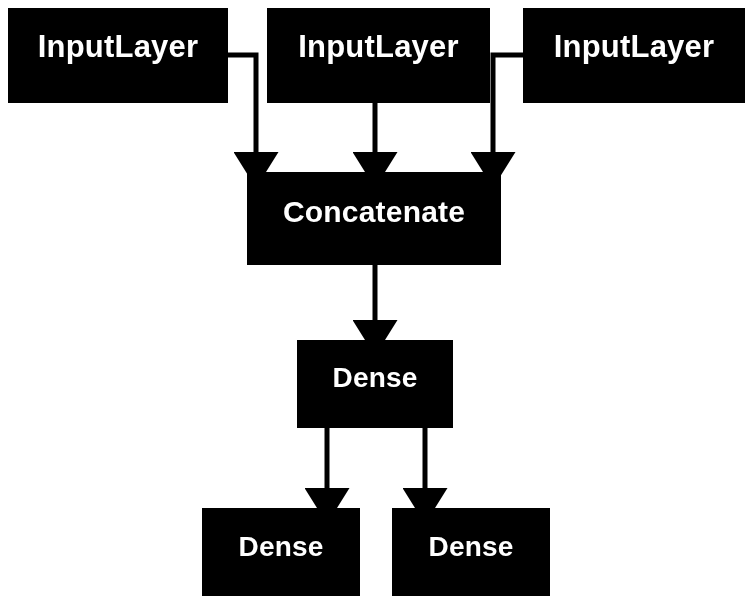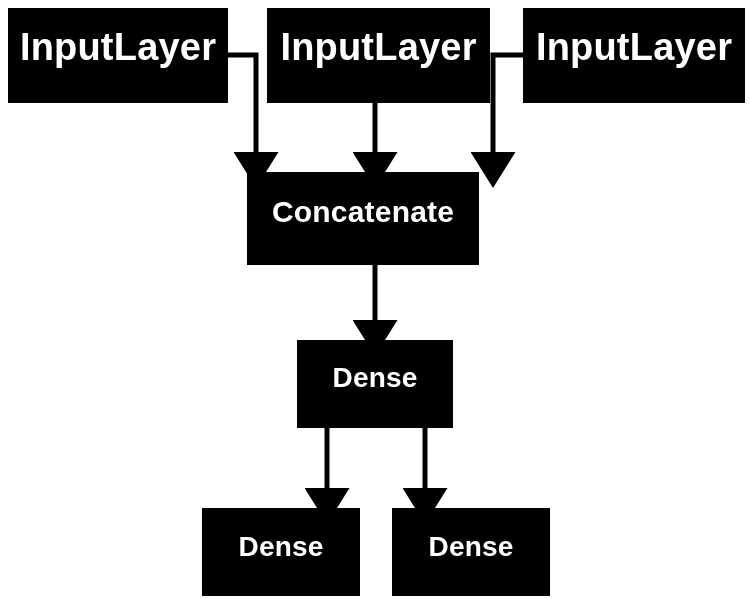--- a/index.html
+++ b/index.html
@@ -36,30 +36,30 @@
     z-index: 2;
   }
   .node-label {
     font-family: "Liberation Sans", sans-serif;
     font-weight: bold;
     color: #ffffff;
     letter-spacing: 0.2px;
     white-space: nowrap;
     line-height: 1;
   }
-  .lbl-input   { font-size: 38px; }
+  .lbl-input   { font-size: 31px; }
   .lbl-concat  { font-size: 30px; }
   .lbl-dense   { font-size: 28px; }
   .lbl-dense-s { font-size: 28px; }
 
   
   #node-input-1      { left: 8px;   top: 8px;   width: 220px; height: 95px; }
   #node-input-2      { left: 267px; top: 8px;   width: 223px; height: 95px; }
   #node-input-3      { left: 523px; top: 8px;   width: 222px; height: 95px; }
-  #node-concatenate  { left: 247px; top: 172px; width: 232px; height: 93px; }
+  #node-concatenate  { left: 247px; top: 172px; width: 254px; height: 93px; }
   #node-dense-main   { left: 297px; top: 340px; width: 156px; height: 88px; }
   #node-dense-out-1  { left: 202px; top: 508px; width: 158px; height: 88px; }
   #node-dense-out-2  { left: 392px; top: 508px; width: 158px; height: 88px; }
 
   .node-input-1 .node-label { transform: translateY(-9px); }
   .node-input-2 .node-label { transform: translateY(-9px); }
   .node-input-3 .node-label { transform: translateY(-9px); }
   #node-concatenate .node-label { transform: translateY(-7px); }
   #node-dense-main .node-label { transform: translateY(-6px); }
   #node-dense-out-1 .node-label,

